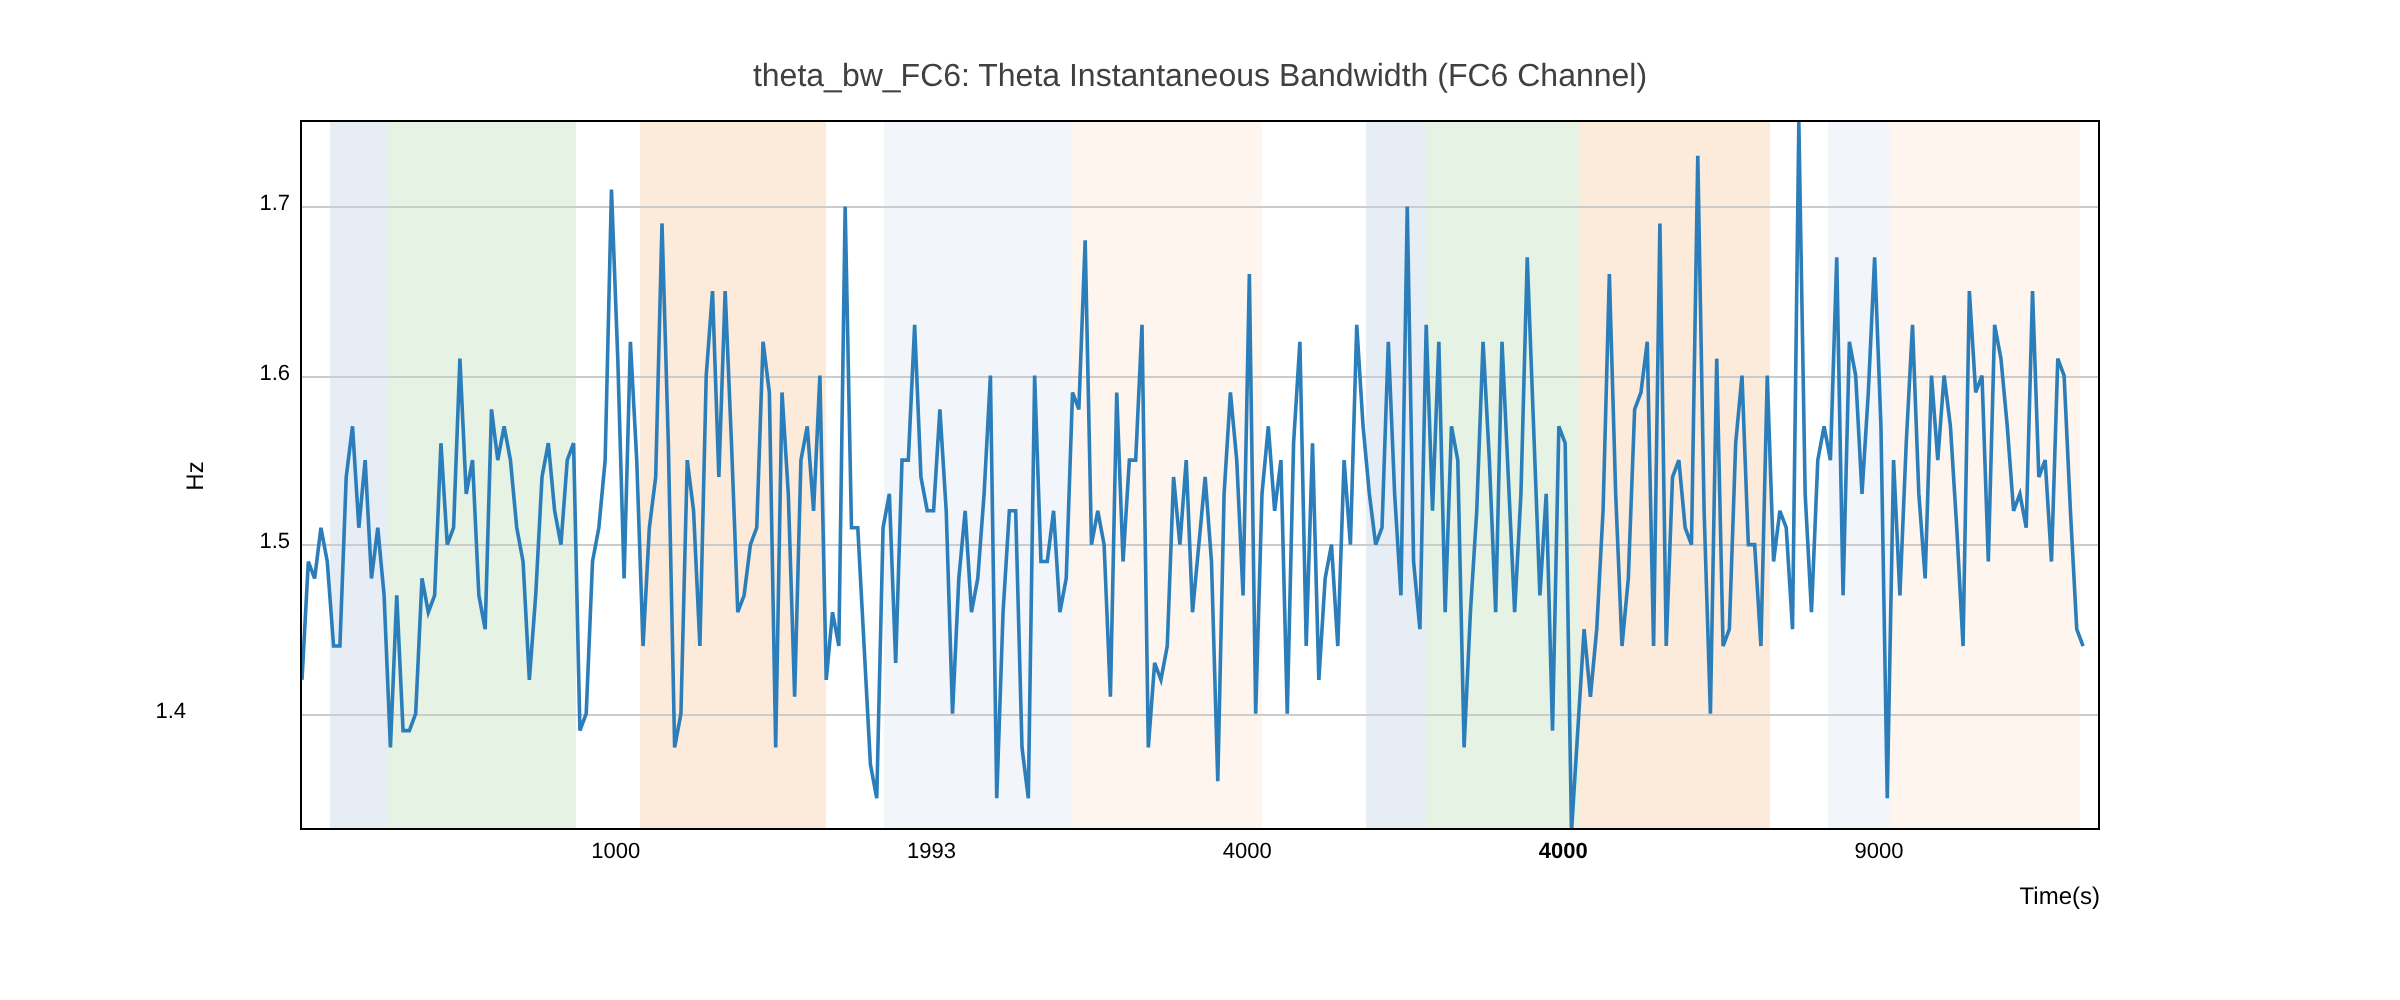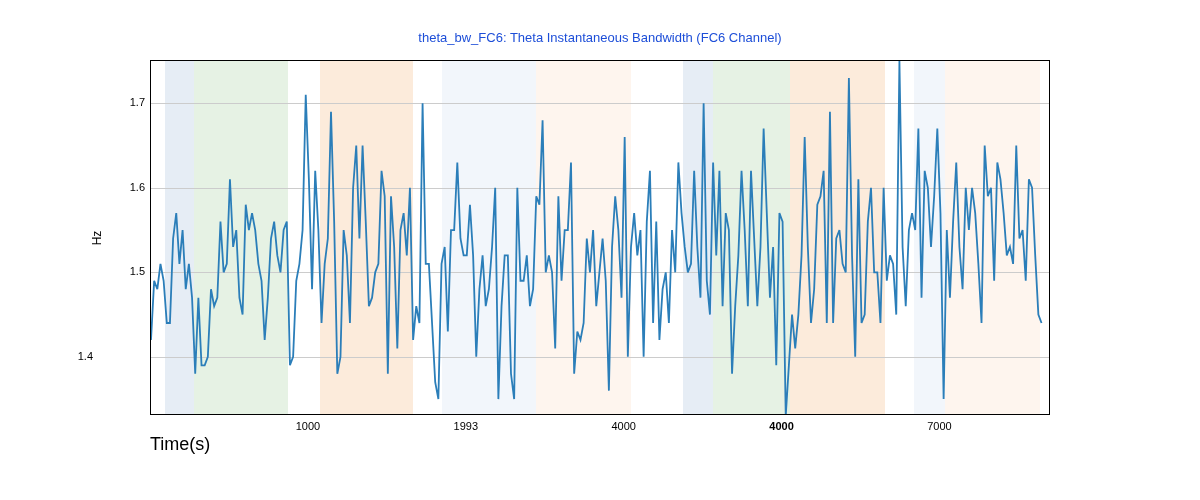--- a/index.html
+++ b/index.html
@@ -1,22 +1,22 @@
 <!DOCTYPE html>
 <html><head>
   <meta charset="utf-8">
   <style>
     * { margin: 0; padding: 0; box-sizing: border-box; }
     body { font-family: sans-serif; background: #fff; width: 1200px; height: 500px; position: relative; }
     .chart-container { position: absolute; left: 150px; top: 60px; width: 900px; height: 355px; }
-    .title { position: absolute; left: 0; top: 30px; width: 1200px; text-align: center; font-size: 13px; color: #1d4ed8; }
+    .title { position: absolute; left: 0; top: 30px; width: 1200px; text-align: center; font-size: 16px; color: #404040; }
     .plot-area { position: absolute; left: 0; top: 0; width: 900px; height: 355px; border: 1px solid #000; overflow: hidden; }
     .grid-line-h { position: absolute; left: 0; width: 100%; height: 1px; background: #ccc; }
     .y-label { position: absolute; left: -60px; top: 50%; transform: translateY(-50%) rotate(-90deg); font-size: 12px; }
-    .x-label { position: absolute; left: 0; bottom: -40px; width: 100%; text-align: left; font-size: 18px; }
+    .x-label { position: absolute; left: 0; bottom: -40px; width: 100%; text-align: right; font-size: 12px; }
     .y-tick { position: absolute; right: 905px; font-size: 11px; transform: translateY(-50%); }
     .x-tick { position: absolute; top: 360px; font-size: 11px; transform: translateX(-50%); }
     .region { position: absolute; top: 0; height: 100%; opacity: 0.35; }
     .line-path { stroke: #2b7eb9; stroke-width: 1.8; fill: none; }
     svg.line-svg { position: absolute; left: 0; top: 0; width: 900px; height: 355px; }
   </style>
 </head>
 <body>
 
 <div class="title">theta_bw_FC6: Theta Instantaneous Bandwidth (FC6 Channel)</div>
@@ -51,15 +51,15 @@
       <div class="y-tick" style="position: absolute; right: 957px; top: 295.833px;">1.4</div>
       <div class="y-tick" style="position: absolute; right: 905px; top: 211.31px;">1.5</div>
       <div class="y-tick" style="position: absolute; right: 905px; top: 126.786px; margin-left: 32px;">1.6</div>
       <div class="y-tick" style="position: absolute; right: 905px; top: 42.2619px;">1.7</div>
     </div>
   <div id="xticks-layer">
       <div class="x-tick" style="position: absolute; top: 360px; left: 157.895px;">1000</div>
       <div class="x-tick" style="position: absolute; top: 360px; left: 315.789px;">1993</div>
       <div class="x-tick" style="position: absolute; top: 360px; left: 473.684px;">4000</div>
       <div class="x-tick" style="position: absolute; top: 360px; left: 631.579px; font-weight: bold;">4000</div>
-      <div class="x-tick" style="position: absolute; top: 360px; left: 789.474px;">7000</div>
+      <div class="x-tick" style="position: absolute; top: 360px; left: 789.474px;">9000</div>
     </div>
 </div>
 
 </body></html>

